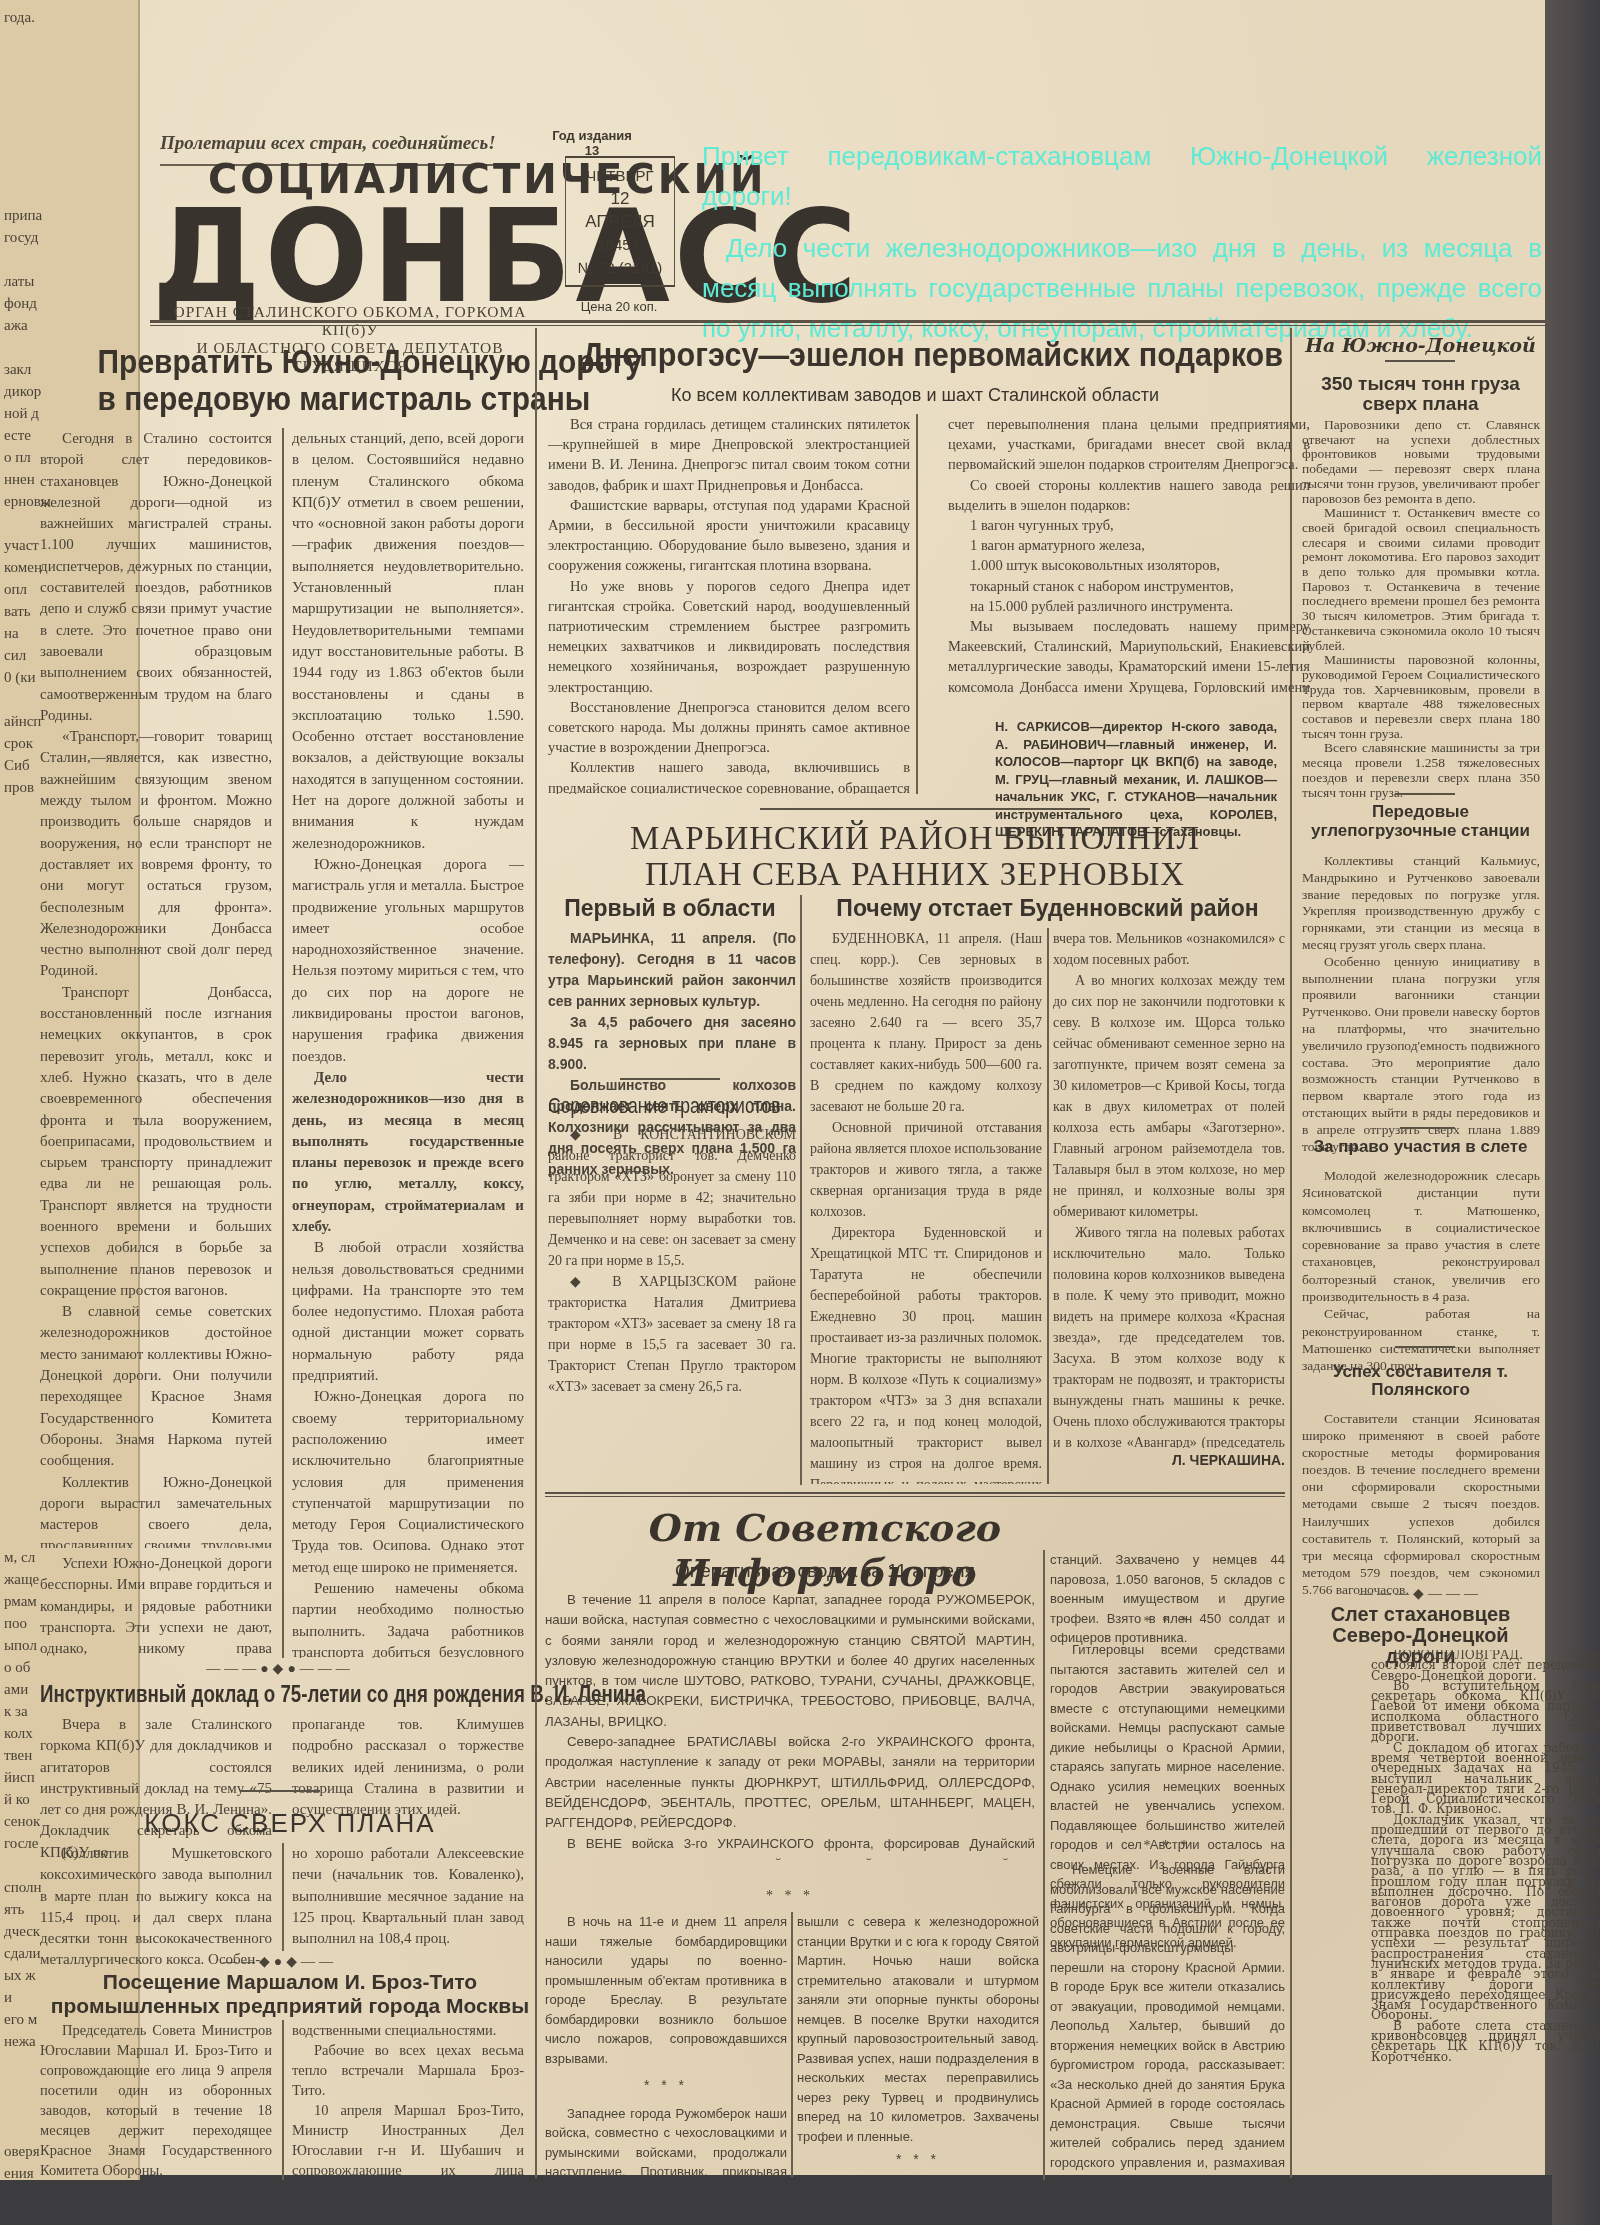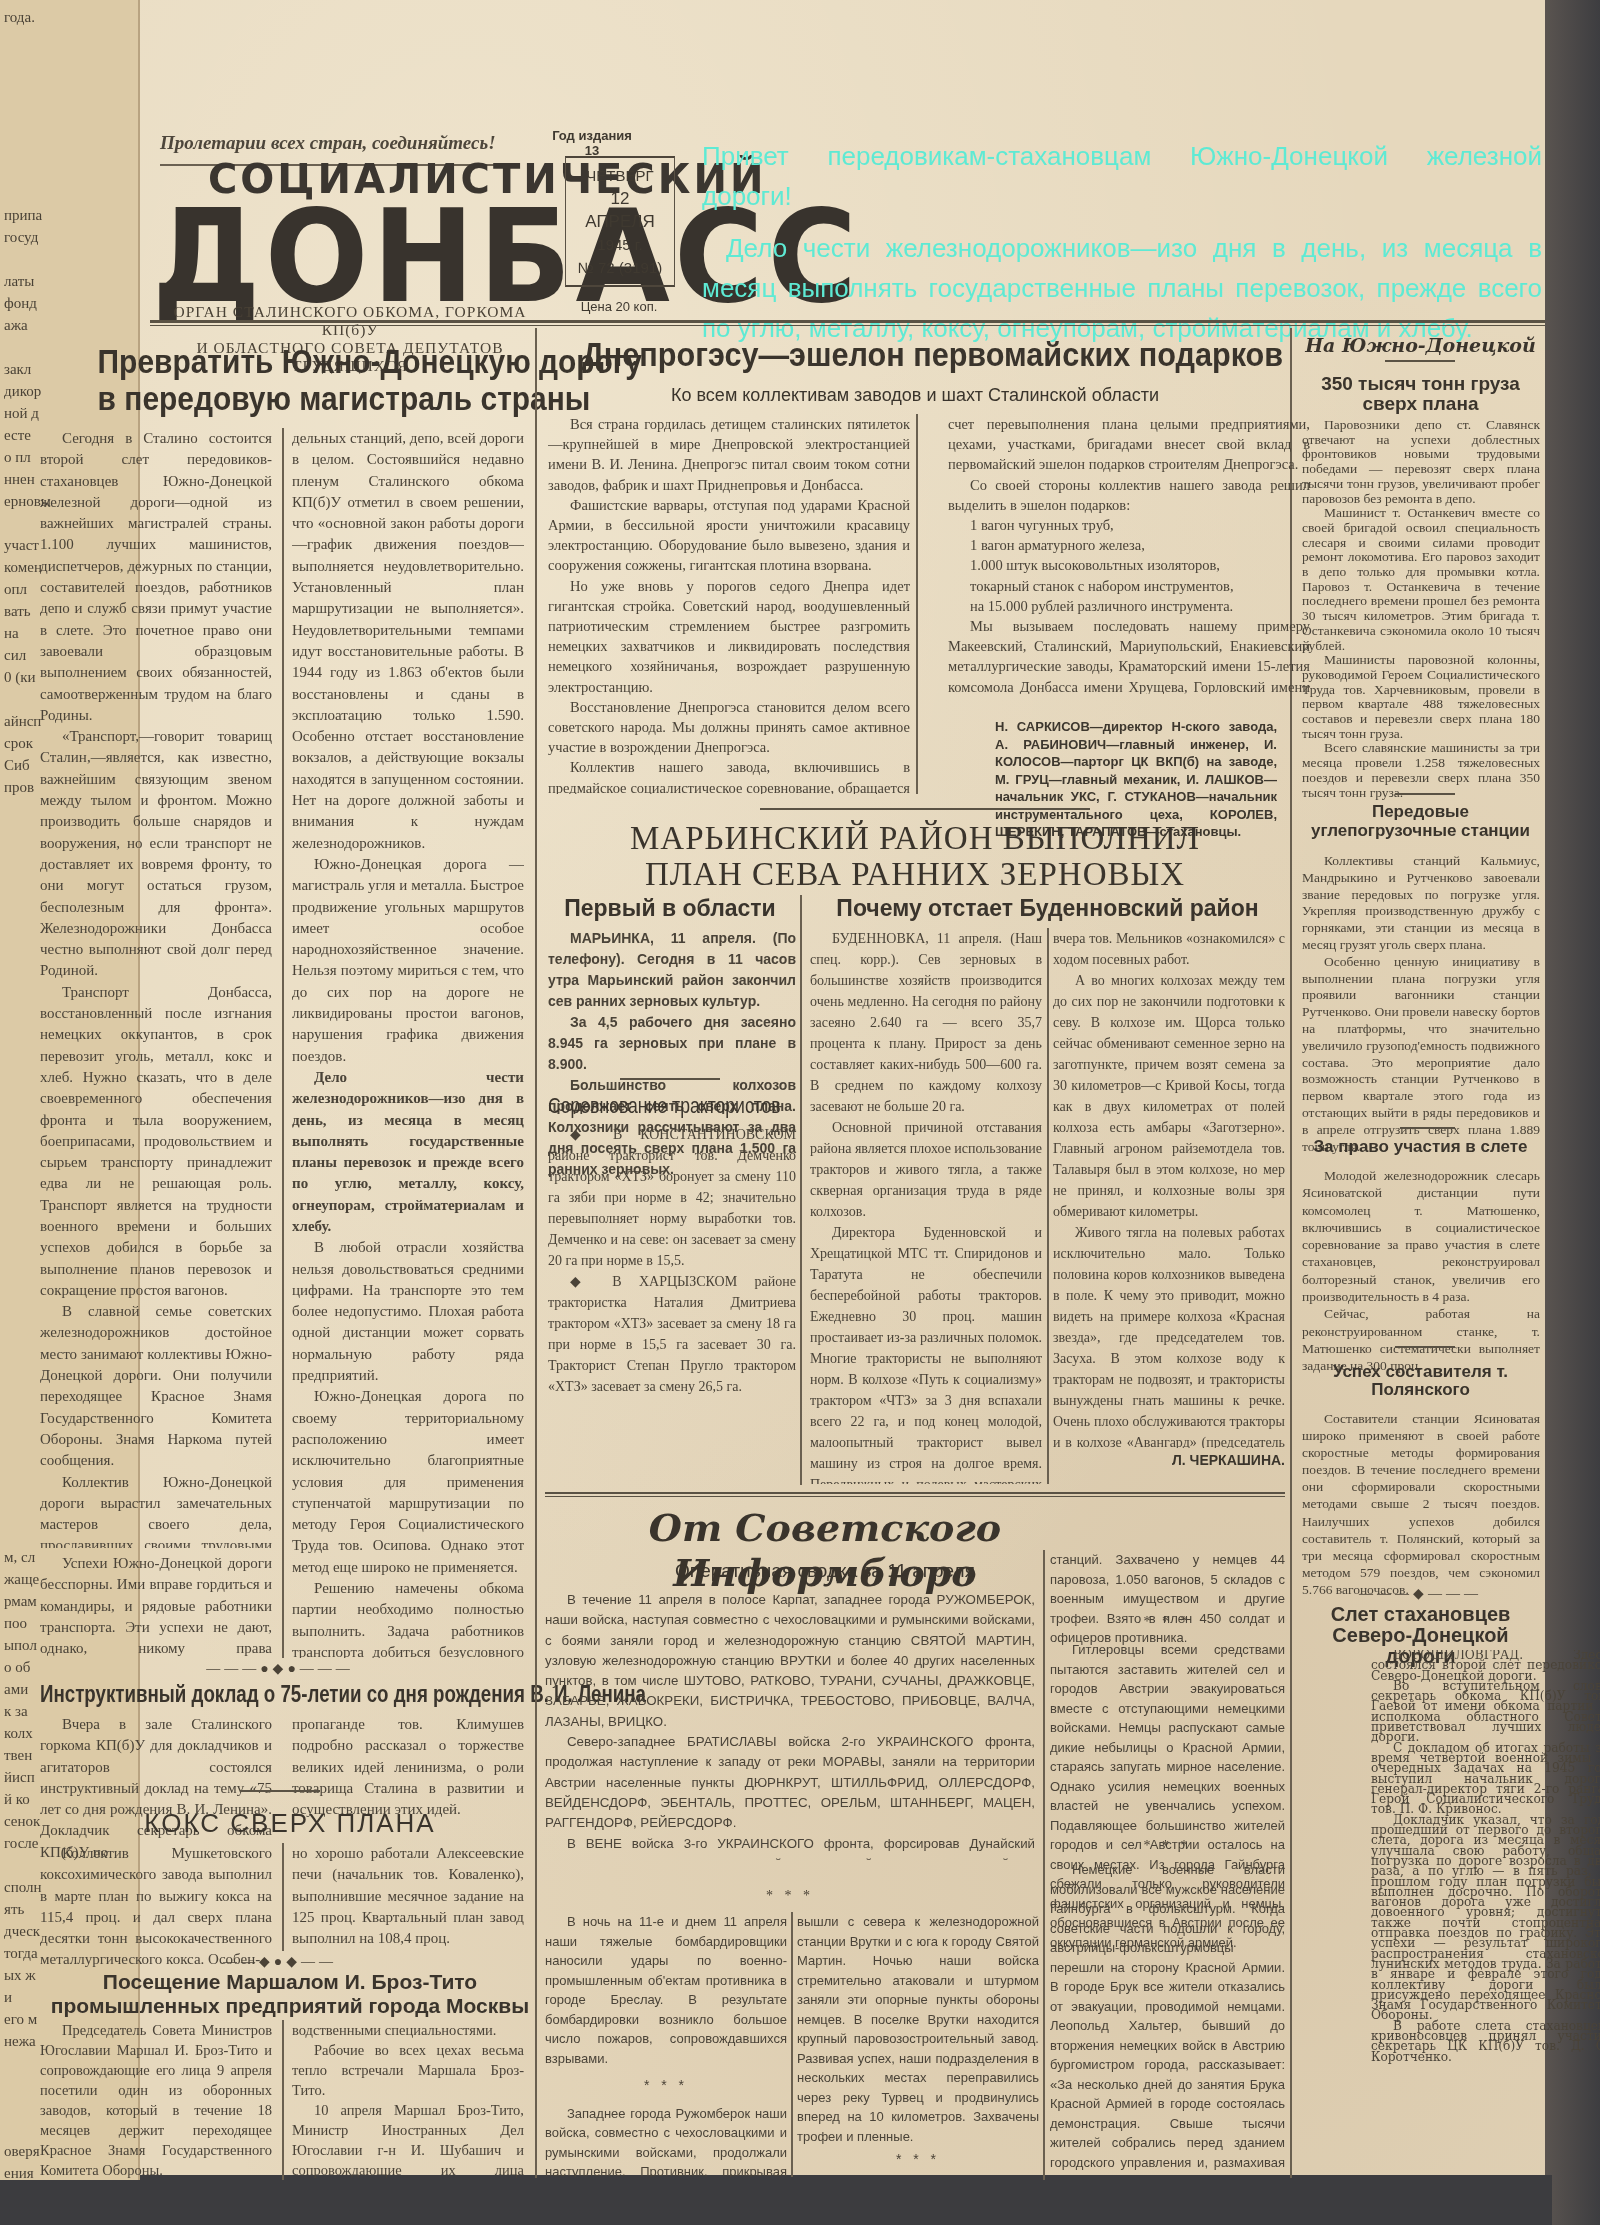--- a/index.html
+++ b/index.html
@@ -121,21 +121,21 @@
       <p>колх</p>
       <p>твен</p>
       <p>йисп</p>
       <p>й ко</p>
       <p>сенок</p>
       <p>госле</p>
       <p>&nbsp;</p>
       <p>сполн</p>
       <p>ять</p>
       <p>дческ</p>
-      <p>тогда</p>
+      <p>сдали</p>
       <p>ых ж</p>
       <p>и</p>
       <p>его м</p>
       <p>нежа</p>
       <p>&nbsp;</p>
       <p>&nbsp;</p>
       <p>&nbsp;</p>
       <p>&nbsp;</p>
       <p>оверя</p>
       <p>ения</p>

